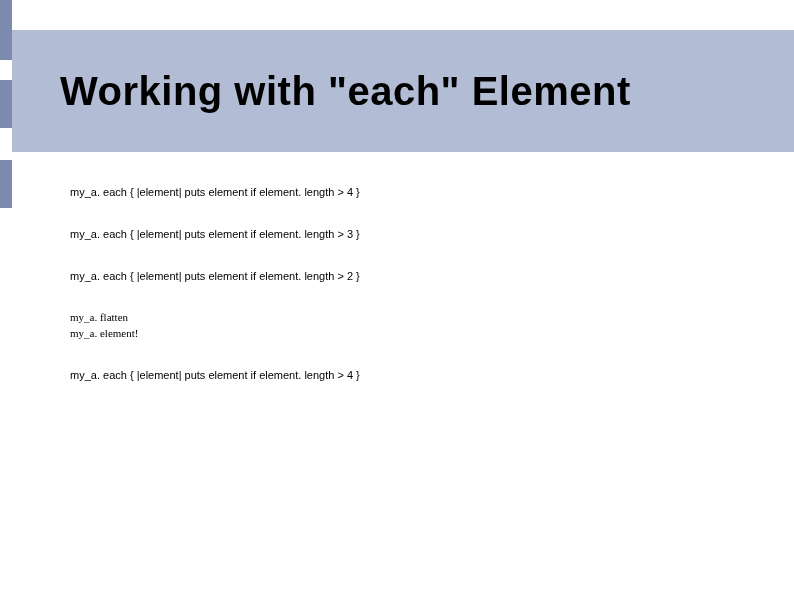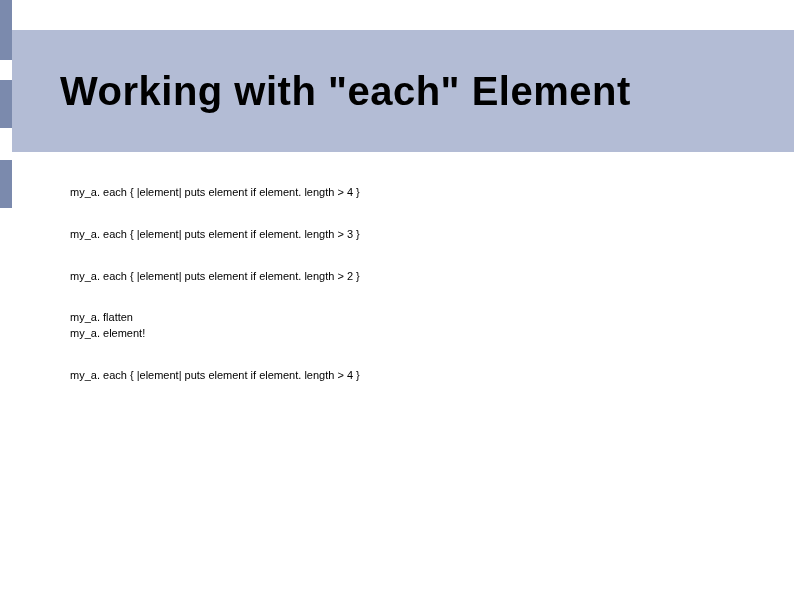--- a/index.html
+++ b/index.html
@@ -54,20 +54,21 @@
     line-height: 1.25;
   }
   .content .line {
     margin-bottom: 28px;
   }
   .content .block {
     margin-bottom: 28px;
   }
   .content .block .subline {
     margin-bottom: 2px;
+    font-family: Liberation Serif, serif;
   }
 </style>
 </head>
 <body>
 
 <div class="sidebar-marks">
   <div class="mark mark1"></div>
   <div class="mark mark2"></div>
   <div class="mark mark3"></div>
 </div>

